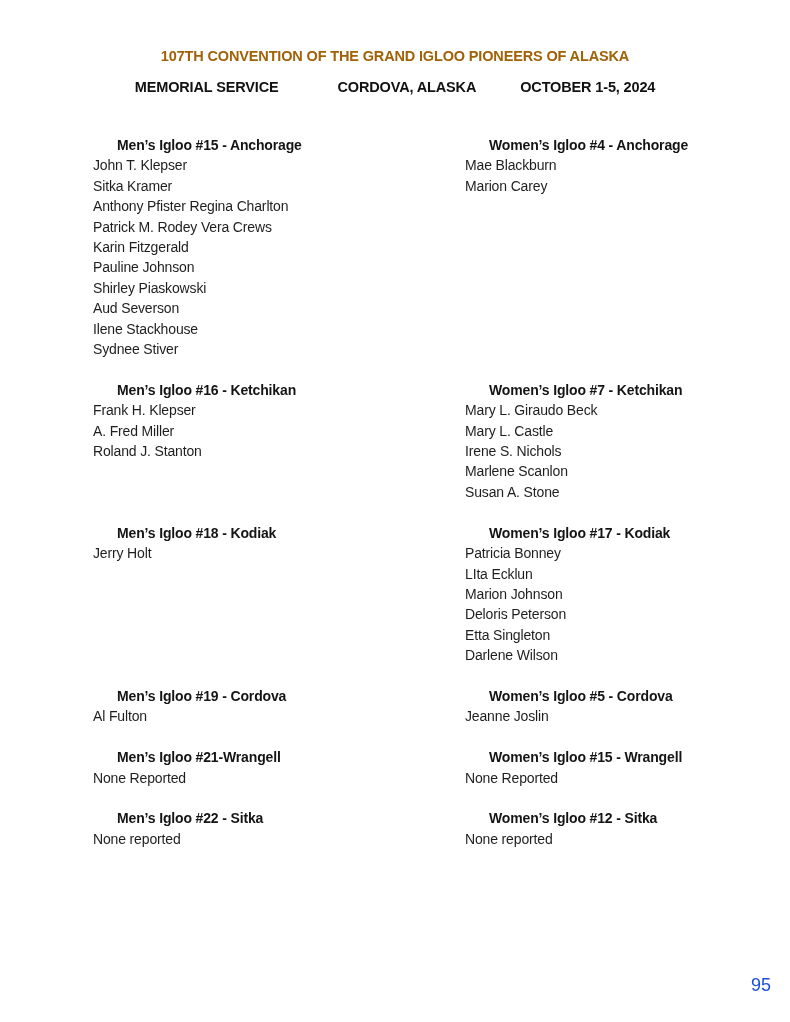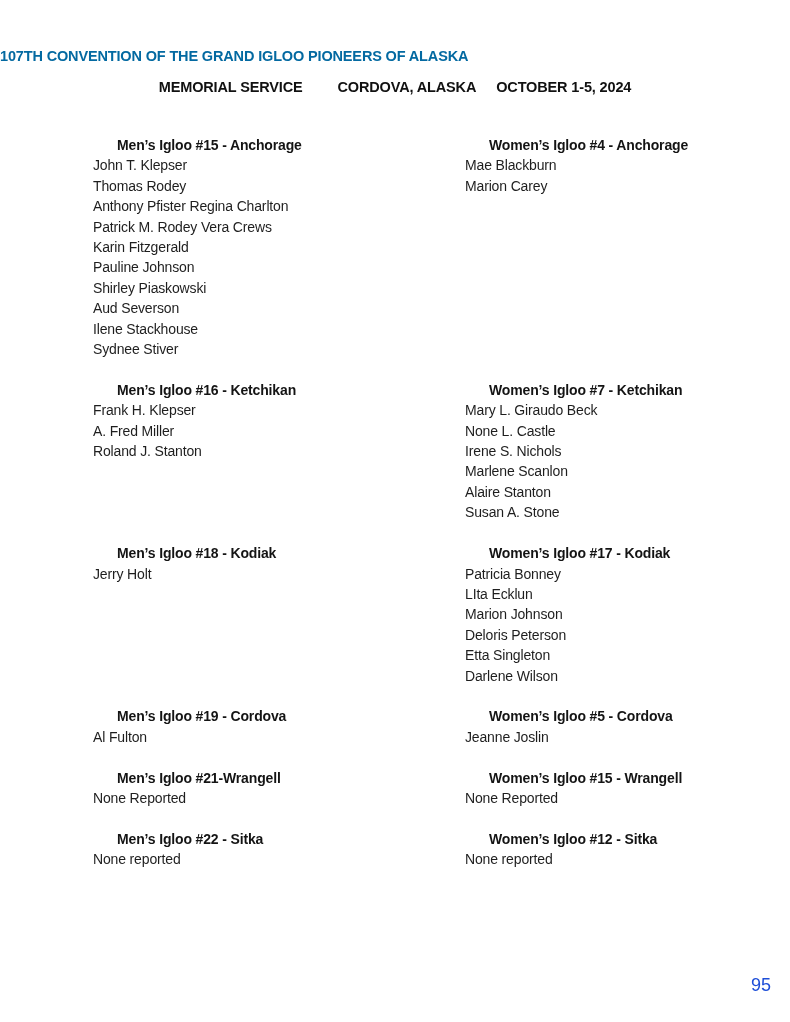--- a/index.html
+++ b/index.html
@@ -13,34 +13,36 @@
     background: #ffffff;
     position: relative;
     overflow: hidden;
     font-family: "Liberation Sans", sans-serif;
     color: #1b1b1b;
     letter-spacing: -0.15px;
   }
   .doc-header h1 {
     margin: 0;
     padding-top: 46px;
+    text-align: center;
     font-size: 14.5px;
     font-weight: 700;
     line-height: 20px;
-    color: #0369a1;
+    color: #a16207;
   }
   .doc-subtitle {
     margin-top: 11px;
     display: flex;
     justify-content: center;
     align-items: baseline;
     font-size: 14.5px;
     font-weight: 700;
     line-height: 20px;
     color: #111111;
+    gap: 24px;
   }
   .doc-subtitle .sub-event { margin-right: 35px; }
   .doc-subtitle .sub-location { margin-right: 20px; text-align: right; }
   .sections-grid {
     margin-top: 38px;
     margin-left: 93px;
     margin-right: 20px;
     display: grid;
     grid-template-columns: 372px 1fr;
     row-gap: 20.4px;
@@ -83,21 +85,21 @@
       <span class="sub-event">MEMORIAL SERVICE</span>
       <span class="sub-location">CORDOVA, ALASKA</span>
       <span class="sub-dates">OCTOBER 1-5, 2024</span>
     </div>
   </header>
 
   <main class="sections-grid" id="sections-grid">
       <section class="igloo-section">
         <h2 class="section-heading">Men’s Igloo #15 - Anchorage</h2>
         <div class="name-line">John T. Klepser</div>
-        <div class="name-line">Thomas Rodey</div>
+        <div class="name-line">Sitka Kramer</div>
         <div class="name-line">Anthony Pfister Regina Charlton</div>
         <div class="name-line">Patrick M. Rodey Vera Crews</div>
         <div class="name-line">Karin Fitzgerald</div>
         <div class="name-line">Pauline Johnson</div>
         <div class="name-line">Shirley Piaskowski</div>
         <div class="name-line">Aud Severson</div>
         <div class="name-line">Ilene Stackhouse</div>
         <div class="name-line">Sydnee Stiver</div>
       </section>
       <section class="igloo-section">
@@ -107,24 +109,23 @@
       </section>
       <section class="igloo-section">
         <h2 class="section-heading">Men’s Igloo #16 - Ketchikan</h2>
         <div class="name-line">Frank H. Klepser</div>
         <div class="name-line">A. Fred Miller</div>
         <div class="name-line">Roland J. Stanton</div>
       </section>
       <section class="igloo-section">
         <h2 class="section-heading">Women’s Igloo #7 - Ketchikan</h2>
         <div class="name-line">Mary L. Giraudo Beck</div>
-        <div class="name-line">None L. Castle</div>
+        <div class="name-line">Mary L. Castle</div>
         <div class="name-line">Irene S. Nichols</div>
         <div class="name-line">Marlene Scanlon</div>
-        <div class="name-line">Alaire Stanton</div>
         <div class="name-line">Susan A. Stone</div>
       </section>
       <section class="igloo-section">
         <h2 class="section-heading">Men’s Igloo #18 - Kodiak</h2>
         <div class="name-line">Jerry Holt</div>
       </section>
       <section class="igloo-section">
         <h2 class="section-heading">Women’s Igloo #17 - Kodiak</h2>
         <div class="name-line">Patricia Bonney</div>
         <div class="name-line">LIta Ecklun</div>

